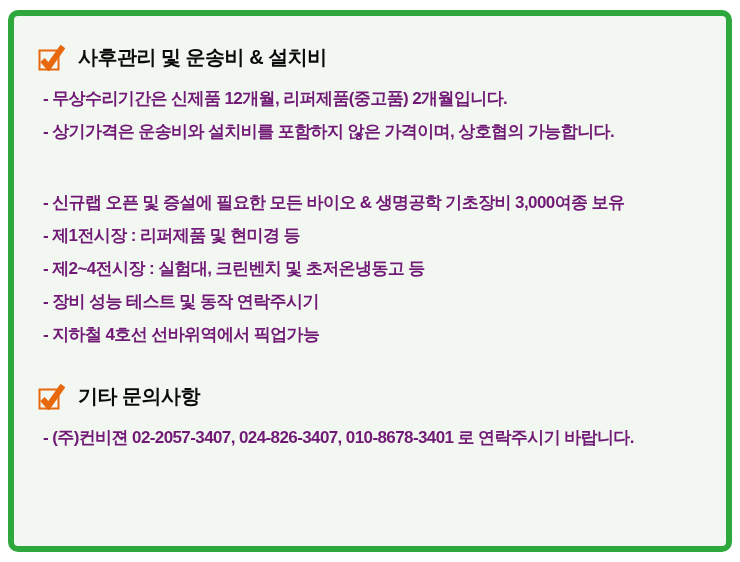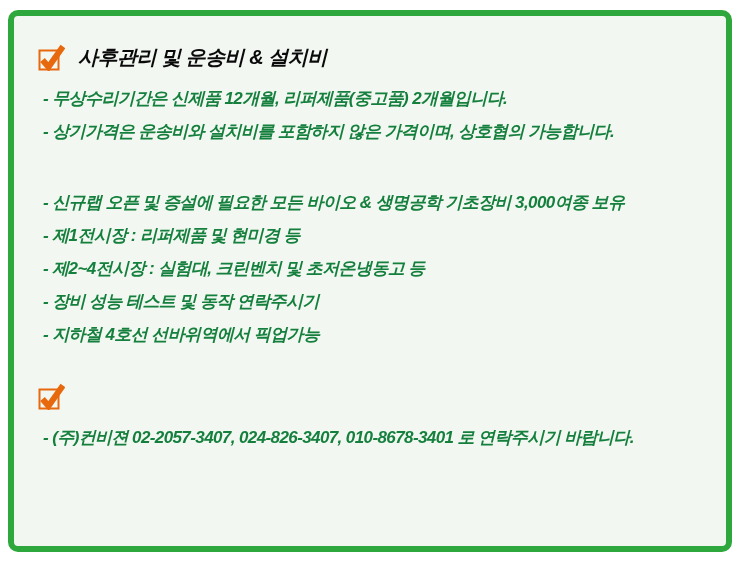--- a/index.html
+++ b/index.html
@@ -7,21 +7,20 @@
     padding: 0;
     background: #ffffff;
   }
   .canvas {
     position: relative;
     width: 740px;
     height: 562px;
     background: #ffffff;
     font-family: "Liberation Sans", "DejaVu Sans", sans-serif;
     overflow: hidden;
-    font-style: italic;
   }
   .panel {
     position: absolute;
     left: 8px;
     top: 10px;
     right: 8px;
     bottom: 10px;
     box-sizing: border-box;
     border: 6px solid #2EA83C;
     border-radius: 10px;
@@ -53,21 +52,21 @@
     letter-spacing: -0.5px;
     white-space: nowrap;
   }
   .items { margin-top: 10px; }
   p.item {
     margin: 0;
     padding-left: 5px;
     font-size: 17px;
     line-height: 33px;
     font-weight: 700;
-    color: #15803d;
+    color: #701a75;
     letter-spacing: -0.6px;
     white-space: nowrap;
   }
 </style>
 </head>
 <body>
 
 <div class="canvas">
   <div class="panel">
 
@@ -98,20 +97,21 @@
     </div>
 
     <div class="section s3">
       <div class="title-row">
         <span class="checkbox">
           <svg width="27" height="27" viewBox="0 0 27 27" xmlns="http://www.w3.org/2000/svg">
             <rect x="1.5" y="6.5" width="19" height="19" fill="none" stroke="#E8690D" stroke-width="2"></rect>
             <path d="M4.5 16 L10.5 23 L25 2.5" fill="none" stroke="#E8690D" stroke-width="6" stroke-linecap="butt" stroke-linejoin="miter"></path>
           </svg>
         </span>
+        <h2 class="sec-title">기타 문의사항</h2>
       </div>
       <div class="items">
         <p class="item">- (주)컨비젼 02-2057-3407, 024-826-3407, 010-8678-3401 로 연락주시기 바랍니다.</p>
       </div>
     </div>
 
   </div>
 </div>
 
 </body></html>

